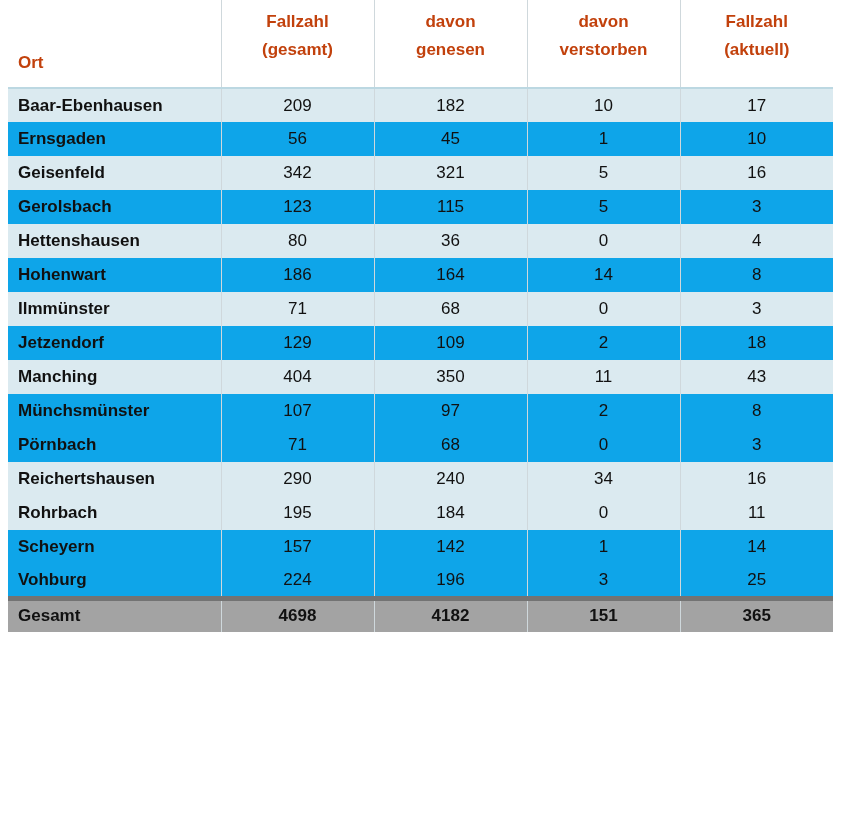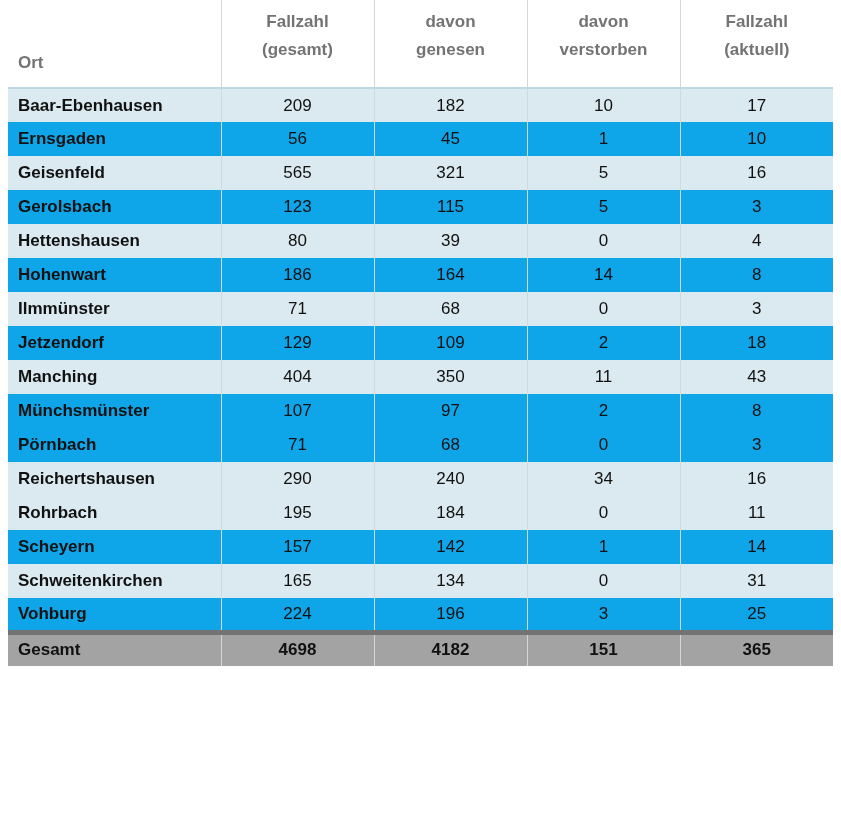--- a/index.html
+++ b/index.html
@@ -25,21 +25,21 @@
     table-layout: fixed;
     font-size: 17px;
     color: #111111;
   }
   table.covid-table col.col-ort { width: 213px; }
   table.covid-table col.col-num { width: 153px; }
   thead th {
     background: #ffffff;
     font-weight: bold;
     font-size: 17px;
-    color: #737373;
+    color: #c2410c;
     border-right: 1px solid #cfd8dc;
     border-bottom: 2px solid #bcd8e2;
     padding: 6px 10px 10px 10px;
     vertical-align: bottom;
     height: 88px;
     box-sizing: border-box;
   }
   thead th.h-ort {
     text-align: left;
     vertical-align: bottom;
@@ -124,36 +124,36 @@
       </tr>
       <tr class="plain">
         <td class="c-ort">Ernsgaden</td>
         <td class="c-num">56</td>
         <td class="c-num">45</td>
         <td class="c-num">1</td>
         <td class="c-num">10</td>
       </tr>
       <tr class="shade">
         <td class="c-ort">Geisenfeld</td>
-        <td class="c-num">565</td>
+        <td class="c-num">342</td>
         <td class="c-num">321</td>
         <td class="c-num">5</td>
         <td class="c-num">16</td>
       </tr>
       <tr class="plain">
         <td class="c-ort">Gerolsbach</td>
         <td class="c-num">123</td>
         <td class="c-num">115</td>
         <td class="c-num">5</td>
         <td class="c-num">3</td>
       </tr>
       <tr class="shade">
         <td class="c-ort">Hettenshausen</td>
         <td class="c-num">80</td>
-        <td class="c-num">39</td>
+        <td class="c-num">36</td>
         <td class="c-num">0</td>
         <td class="c-num">4</td>
       </tr>
       <tr class="plain">
         <td class="c-ort">Hohenwart</td>
         <td class="c-num">186</td>
         <td class="c-num">164</td>
         <td class="c-num">14</td>
         <td class="c-num">8</td>
       </tr>
@@ -205,27 +205,20 @@
         <td class="c-num">184</td>
         <td class="c-num">0</td>
         <td class="c-num">11</td>
       </tr>
       <tr class="plain">
         <td class="c-ort">Scheyern</td>
         <td class="c-num">157</td>
         <td class="c-num">142</td>
         <td class="c-num">1</td>
         <td class="c-num">14</td>
-      </tr>
-      <tr class="shade">
-        <td class="c-ort">Schweitenkirchen</td>
-        <td class="c-num">165</td>
-        <td class="c-num">134</td>
-        <td class="c-num">0</td>
-        <td class="c-num">31</td>
       </tr>
       <tr class="plain">
         <td class="c-ort">Vohburg</td>
         <td class="c-num">224</td>
         <td class="c-num">196</td>
         <td class="c-num">3</td>
         <td class="c-num">25</td>
       </tr>
       <tr class="total">
         <td class="c-ort">Gesamt</td>

